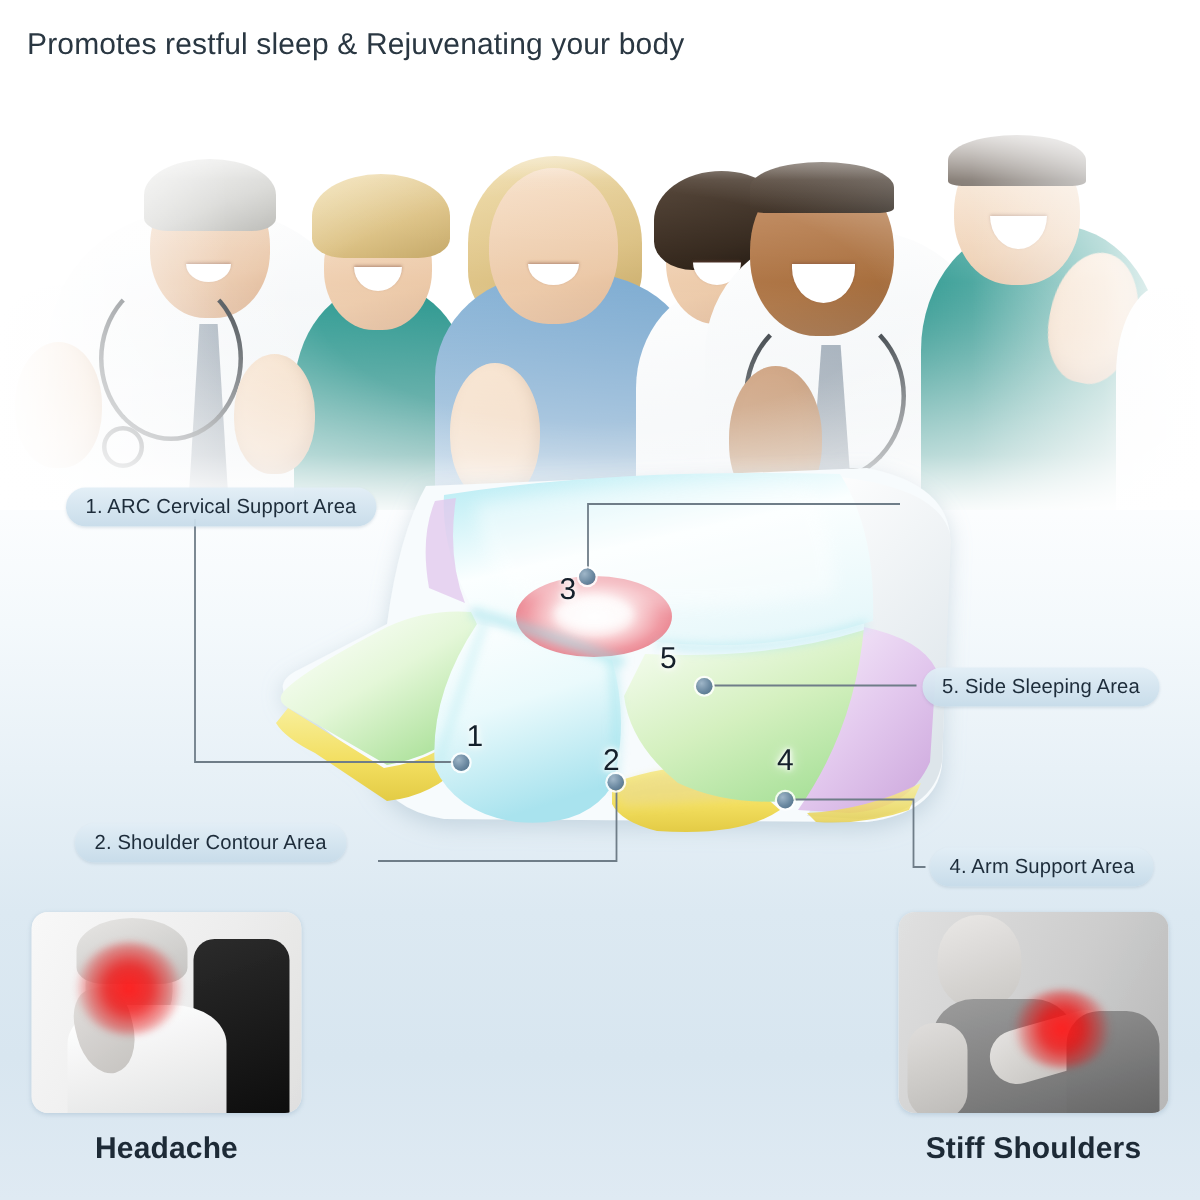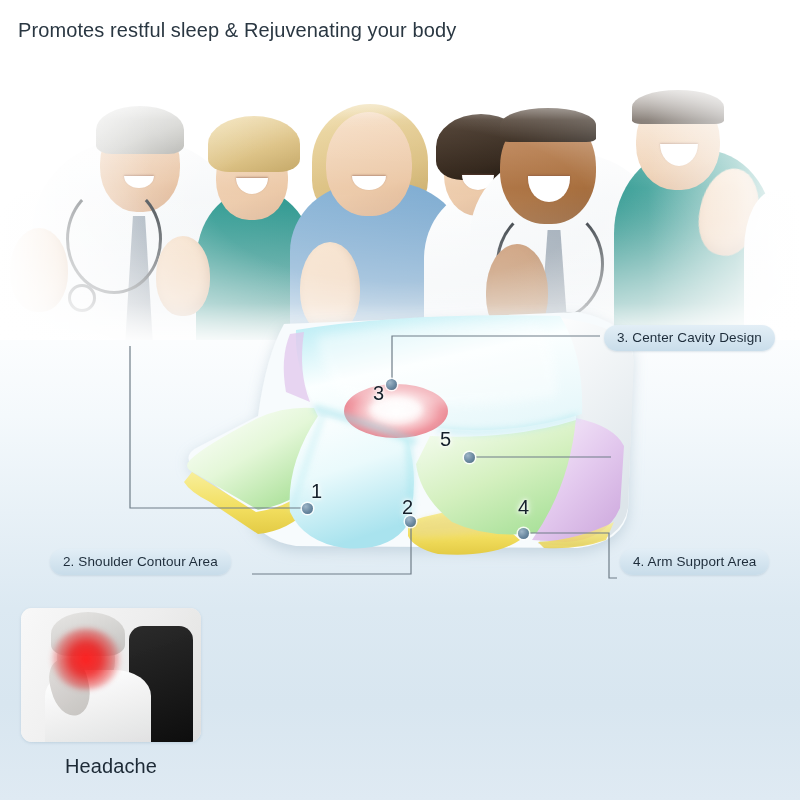--- a/index.html
+++ b/index.html
@@ -106,21 +106,21 @@
   .mnum {
     position:absolute; z-index:55; font-size:20px; color:#15202b;
     font-weight:400; text-shadow:0 0 5px #fff,0 0 9px #fff,0 0 3px #fff;
   }
 
   
   #cards {
     position:absolute; left:0; top:608px; width:800px; height:192px; z-index:40;
     display:flex; justify-content:space-between; padding:0 21px;
   }
-  .card { width:180px; }
+  .card { width:180px;font-weight:bold; }
   .thumbbox {
     position:relative; width:180px; height:134px; border-radius:11px;
     overflow:hidden; background:#eef2f4;
     box-shadow:0 1px 3px rgba(120,150,175,.28);
   }
   .photo-inner { position:absolute; inset:0; filter:grayscale(.88) contrast(1.04); }
   .pain {
     position:absolute; border-radius:50%;
     background:radial-gradient(circle, rgba(255,22,22,.95) 0%, rgba(238,12,12,.8) 32%, rgba(225,20,20,.42) 58%, rgba(220,30,30,0) 78%);
     filter:blur(2.5px);
@@ -316,39 +316,54 @@
 
   <div class="marker" style="left:386px;top:379px;"></div>
   <div class="mnum" style="left:373px;top:382px;">3</div>
 
   <div class="marker" style="left:518px;top:528px;"></div>
   <div class="mnum" style="left:518px;top:496px;">4</div>
 
   <div class="marker" style="left:464px;top:452px;"></div>
   <div class="mnum" style="left:440px;top:428px;">5</div>
 
+  <div class="pill" style="left:44px;top:325px;">1. ARC Cervical Support Area</div>
   <div class="pill" style="left:50px;top:549px;">2. Shoulder Contour Area</div>
-  <div class="pill" style="left:604px;top:325px;">3. Center Cavity Design</div>
-  <div class="pill" style="left:620px;top:549px;">4. Arm Support Area</div>
+  <div class="pill" style="left:620px;top:565px;">4. Arm Support Area</div>
+  <div class="pill" style="left:615px;top:445px;">5. Side Sleeping Area</div>
 
   <div id="cards">
 
     <div class="card">
       <div class="thumbbox">
         <div class="photo-inner">
           <div class="wall" style="background:linear-gradient(120deg,#f4f4f2 0%,#e9e9e6 55%,#dcdcd8 100%);"></div>
           <div style="position:absolute;left:108px;top:18px;width:64px;height:118px;background:linear-gradient(160deg,#2e2e2e,#111);border-radius:14px 14px 0 0;"></div>
           <div style="position:absolute;left:36px;top:16px;width:58px;height:66px;border-radius:48% 48% 44% 44%;background:linear-gradient(160deg,#efe6da,#d9cdbd);"></div>
           <div style="position:absolute;left:30px;top:4px;width:74px;height:44px;border-radius:52% 52% 26% 26%;background:linear-gradient(160deg,#e8e2d4,#c9c0ae);"></div>
           <div style="position:absolute;left:24px;top:62px;width:106px;height:76px;background:linear-gradient(165deg,#fdfdfd,#d9dde0);border-radius:34% 34% 0 0;"></div>
           <div style="position:absolute;left:30px;top:50px;width:38px;height:58px;border-radius:40% 40% 50% 50%;background:linear-gradient(160deg,#ead9c6,#d3bfa8);transform:rotate(-14deg);"></div>
         </div>
         <div class="pain" style="left:30px;top:20px;width:70px;height:62px;"></div>
       </div>
       <div class="caption">Headache</div>
     </div>
 
 
 
+    <div class="card">
+      <div class="thumbbox">
+        <div class="photo-inner">
+          <div class="wall" style="background:linear-gradient(120deg,#dcdddd 0%,#c9caca 55%,#b4b5b5 100%);"></div>
+          <div style="position:absolute;left:26px;top:2px;width:56px;height:62px;border-radius:48% 48% 44% 44%;background:linear-gradient(160deg,#efe3d4,#d4c2ab);"></div>
+          <div style="position:absolute;left:22px;top:58px;width:96px;height:80px;background:linear-gradient(165deg,#9a9b9c,#6e6f70);border-radius:28px 28px 0 0;"></div>
+          <div style="position:absolute;left:6px;top:74px;width:40px;height:64px;border-radius:18px;background:linear-gradient(160deg,#e8d9c6,#c9b59d);"></div>
+          <div style="position:absolute;left:60px;top:72px;width:84px;height:36px;border-radius:20px;background:linear-gradient(160deg,#ecdecb,#cdb99f);transform:rotate(-16deg);"></div>
+          <div style="position:absolute;left:112px;top:66px;width:62px;height:72px;background:linear-gradient(165deg,#8e8f90,#646566);border-radius:22px 22px 0 0;"></div>
+        </div>
+        <div class="pain" style="left:76px;top:52px;width:66px;height:52px;"></div>
+      </div>
+      <div class="caption">Stiff Shoulders</div>
+    </div>
 
   </div>
 
 </div>
 
 </body></html>

